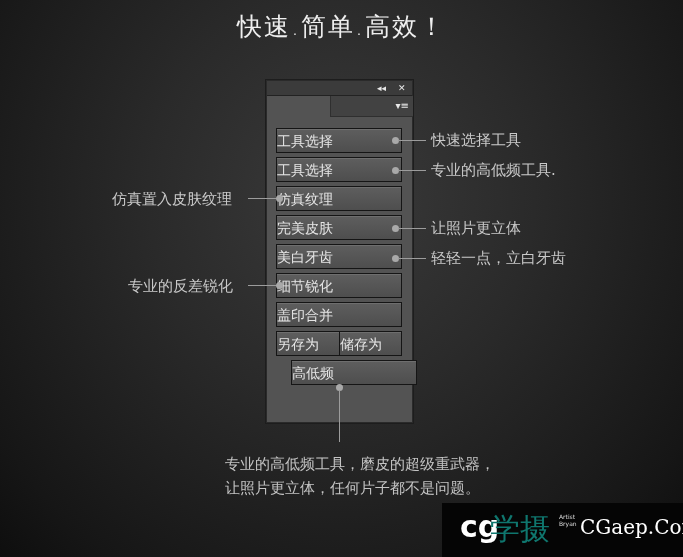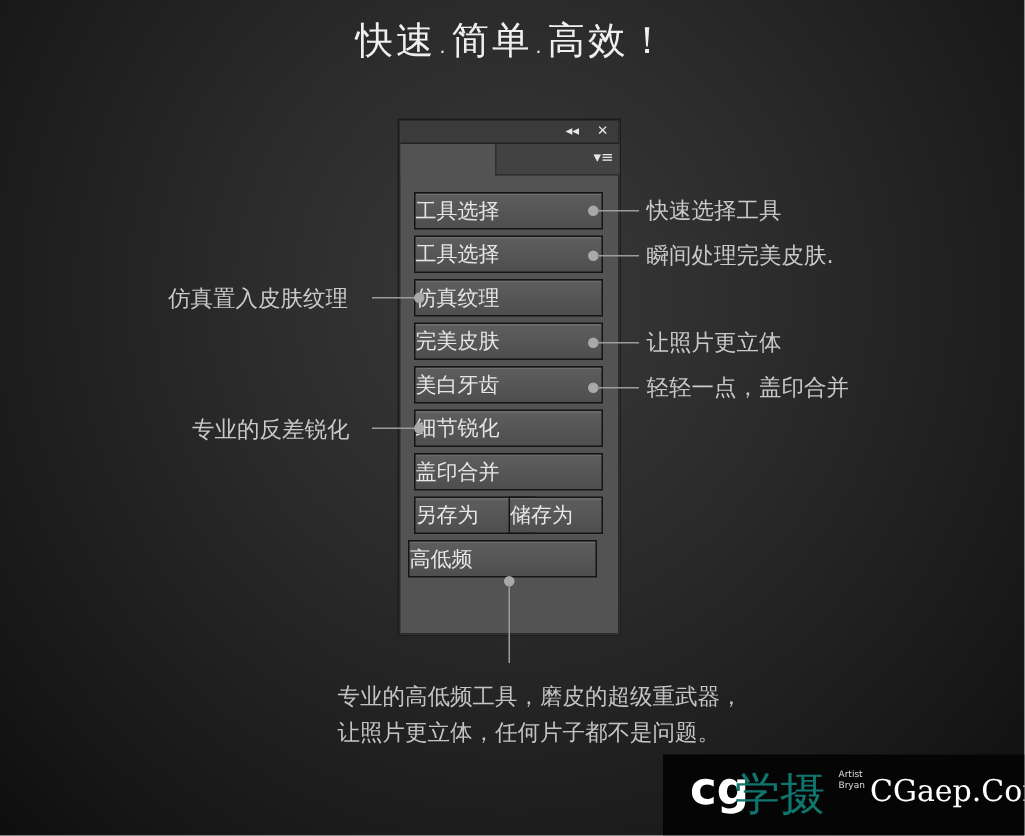--- a/index.html
+++ b/index.html
@@ -46,38 +46,38 @@
 
   <div class="btn" style="left:9px;top:47px;width:126px">工具选择</div>
   <div class="btn" style="left:9px;top:76px;width:126px">工具选择</div>
   <div class="btn" style="left:9px;top:105px;width:126px">仿真纹理</div>
   <div class="btn" style="left:9px;top:134px;width:126px">完美皮肤</div>
   <div class="btn" style="left:9px;top:163px;width:126px">美白牙齿</div>
   <div class="btn" style="left:9px;top:192px;width:126px">细节锐化</div>
   <div class="btn" style="left:9px;top:221px;width:126px">盖印合并</div>
   <div class="btn" style="left:9px;top:250px;width:81px">另存为</div>
   <div class="btn" style="left:72px;top:250px;width:63px">储存为</div>
-  <div class="btn" style="left:5px;top:279px;width:126px">高低频</div>
+  <div class="btn" style="left:24px;top:279px;width:126px">高低频</div>
 </div>
 
 <div class="dot" style="left:392px;top:137px"></div>
 <div class="line" style="left:398px;top:140px;width:28px"></div>
 <div class="lbl" style="left:431px;top:131px">快速选择工具</div>
 
 <div class="dot" style="left:392px;top:167px"></div>
 <div class="line" style="left:398px;top:170px;width:28px"></div>
-<div class="lbl" style="left:431px;top:161px">瞬间处理完美皮肤.</div>
+<div class="lbl" style="left:431px;top:161px">专业的高低频工具.</div>
 
 <div class="dot" style="left:392px;top:225px"></div>
 <div class="line" style="left:398px;top:228px;width:28px"></div>
 <div class="lbl" style="left:431px;top:219px">让照片更立体</div>
 
 <div class="dot" style="left:392px;top:255px"></div>
 <div class="line" style="left:398px;top:258px;width:28px"></div>
-<div class="lbl" style="left:431px;top:249px">轻轻一点，盖印合并</div>
+<div class="lbl" style="left:431px;top:249px">轻轻一点，立白牙齿</div>
 
 <div class="lbl" style="left:112px;top:190px">仿真置入皮肤纹理</div>
 <div class="line" style="left:248px;top:198px;width:30px"></div>
 <div class="dot" style="left:276px;top:195px"></div>
 
 <div class="lbl" style="left:128px;top:277px">专业的反差锐化</div>
 <div class="line" style="left:248px;top:285px;width:30px"></div>
 <div class="dot" style="left:276px;top:282px"></div>
 
 <div class="dot" style="left:336px;top:384px"></div>

